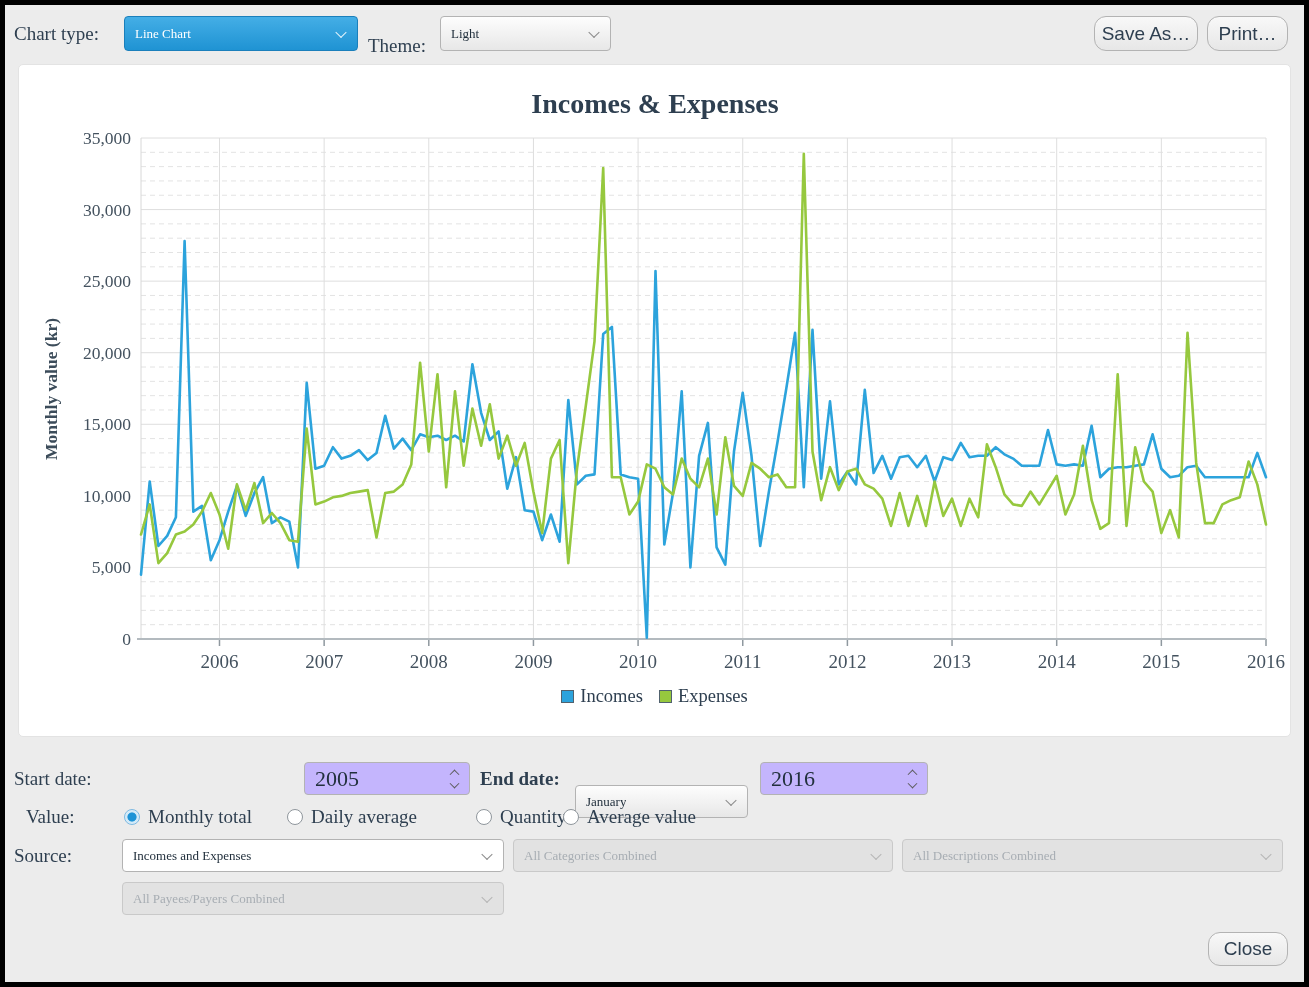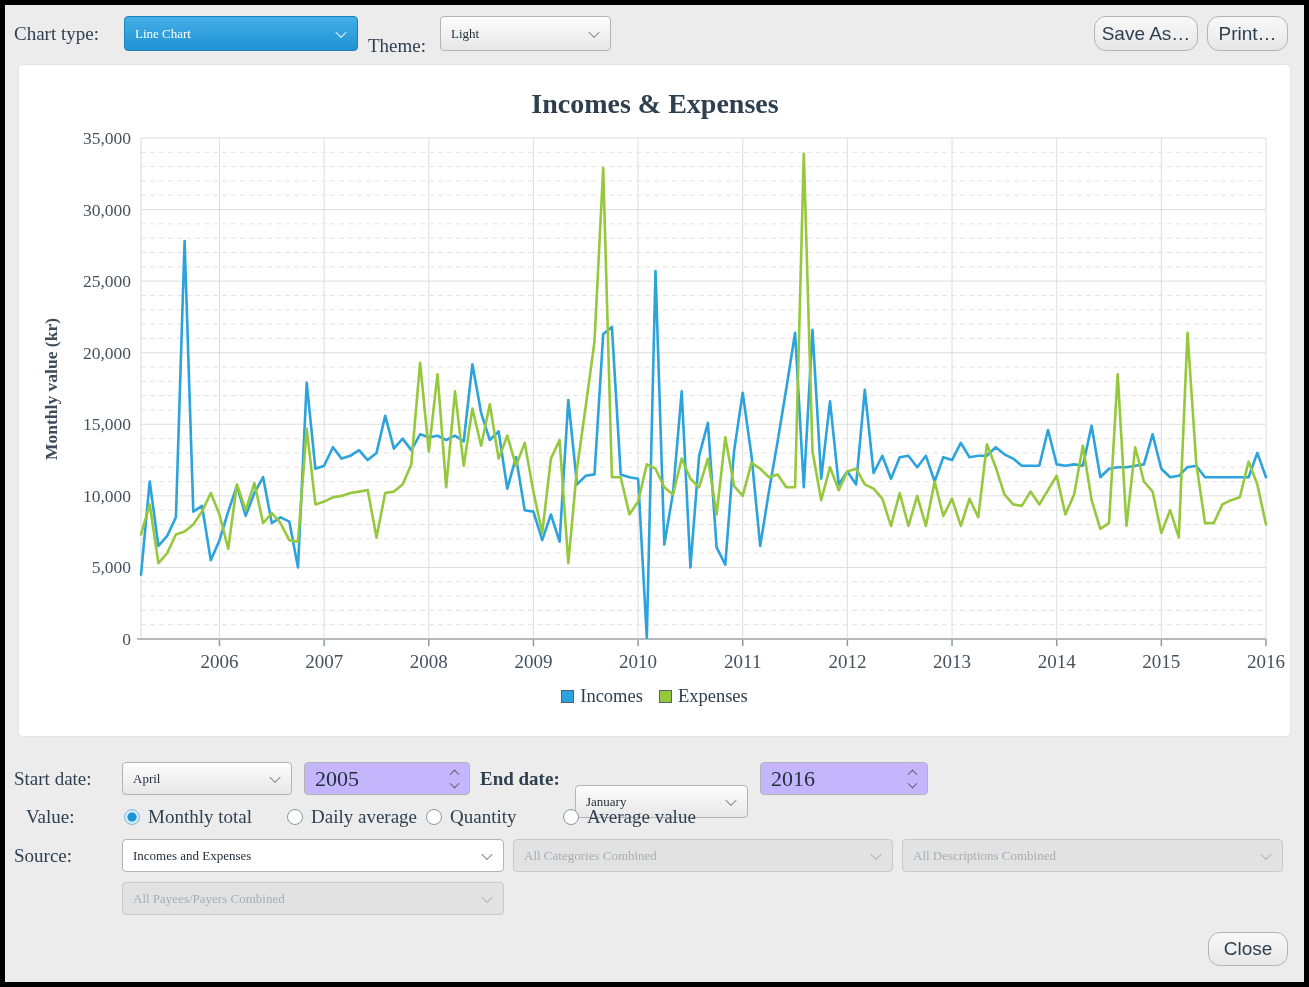--- a/index.html
+++ b/index.html
@@ -165,24 +165,20 @@
         <span>Incomes</span>
       </div>
       <div class="legend-item">
         <span class="swatch" style="background: rgb(150, 200, 62);"></span>
         <span>Expenses</span>
       </div>
     </div>
   </div>
 
   <div class="lbl" style="left:9px; top:757px; line-height:33px;">Start date:</div>
-  <div class="sel" style="left:117px; top:757px; width:170px; height:33px;">
-    <span class="txt">April</span>
-    <span class="chev"></span>
-  </div>
   <div class="numbox" style="left:299px; top:757px; width:166px;">
     <span>2005</span>
     <span class="spin">
         <i class="up"></i>
         <i class="down"></i>
       </span>
   </div>
   <div class="lbl" style="left:475px; top:757px; line-height:33px;font-weight:bold;">End date:</div>
   <div class="sel" style="left:570px; top:780px; width:173px; height:33px;">
     <span class="txt">January</span>
@@ -198,21 +194,21 @@
 
   <div class="lbl" style="left:9px; top:799px; line-height:26px;margin-left:12px;">Value:</div>
   <label class="radio-item" style="left:119px; top:799px;">
     <span class="radio selected"></span>
     <span>Monthly total</span>
   </label>
   <label class="radio-item" style="left:282px; top:799px;">
     <span class="radio"></span>
     <span>Daily average</span>
   </label>
-  <label class="radio-item" style="left:421px; top:799px;align-items:center;">
+  <label class="radio-item" style="left:471px; top:799px;align-items:center;">
     <span class="radio"></span>
     <span>Quantity</span>
   </label>
   <label class="radio-item" style="left:558px; top:799px;">
     <span class="radio"></span>
     <span>Average value</span>
   </label>
 
   <div class="lbl" style="left:9px; top:834px; line-height:33px;">Source:</div>
   <div class="sel disabled" style="left:508px; top:834px; width:380px; height:33px;">

